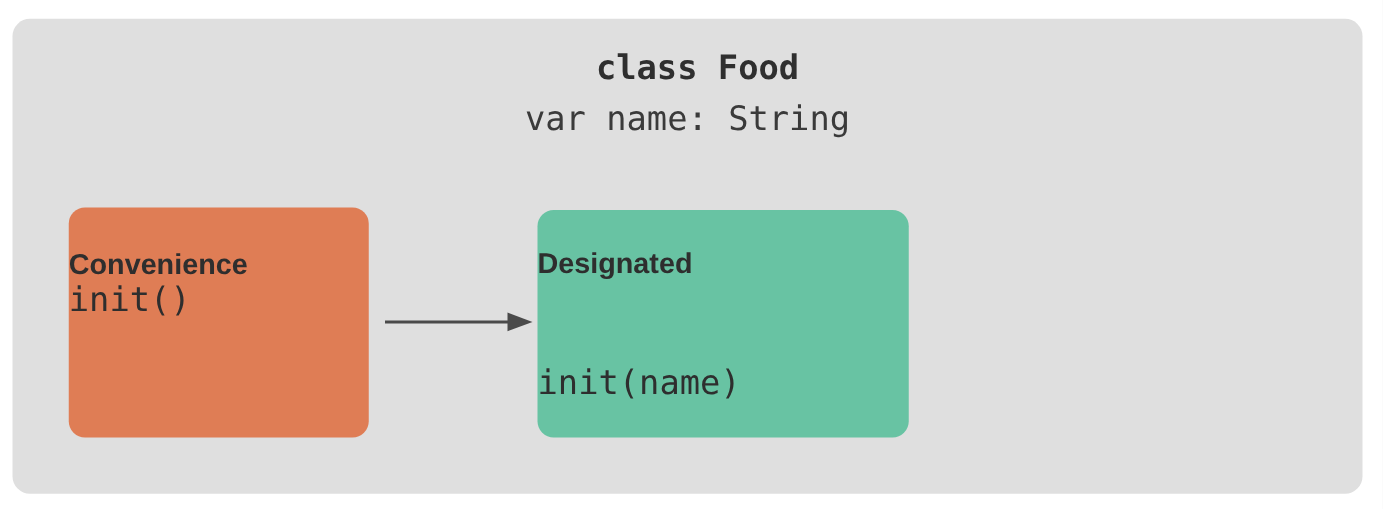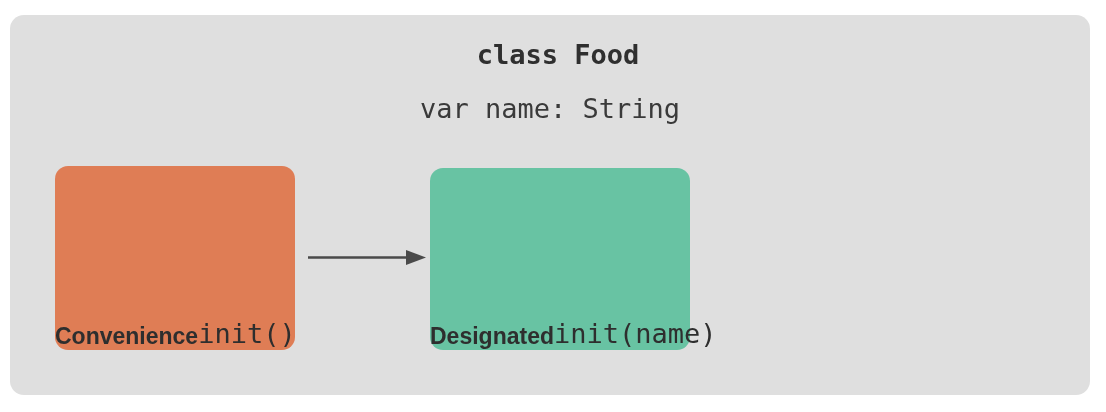--- a/index.html
+++ b/index.html
@@ -51,31 +51,31 @@
     white-space: pre;
     margin-left: 16px;
   }
   #header .prop-line {
     font-family: "DejaVu Sans Mono", "Liberation Mono", monospace;
     font-weight: normal;
     font-size: 27px;
     line-height: 34px;
     color: #3a3a3a;
     white-space: pre;
-    margin-top: 20px;
+    margin-top: 7px;
   }
 
   
   .init-box {
     position: absolute;
     border-radius: 13px;
     box-sizing: border-box;
     display: flex;
-    flex-direction: row;
-    align-items: flex-end;
+    flex-direction: column;
+    align-items: flex-start;
   }
   .init-box .box-title {
     font-family: "Liberation Sans", sans-serif;
     font-weight: bold;
     font-size: 23px;
     line-height: 28px;
     color: #2e2e2e;
     white-space: pre;
   }
   .init-box .box-signature {
@@ -94,24 +94,25 @@
     height: 184px;
     background: #df7d55;
     padding-top: 31px;
   }
   #box-convenience .box-signature {
   }
 
   #box-designated {
     left: 430px;
     top: 168px;
-    width: 260px;
+    width: 297px;
     height: 182px;
     background: #68c3a3;
     padding-top: 28px;
+    gap: 40px;
   }
   #box-designated .box-signature {
     margin-top: 27px;
   }
 
   
   #delegation-arrow {
     position: absolute;
     left: 300px;
     top: 238px;

